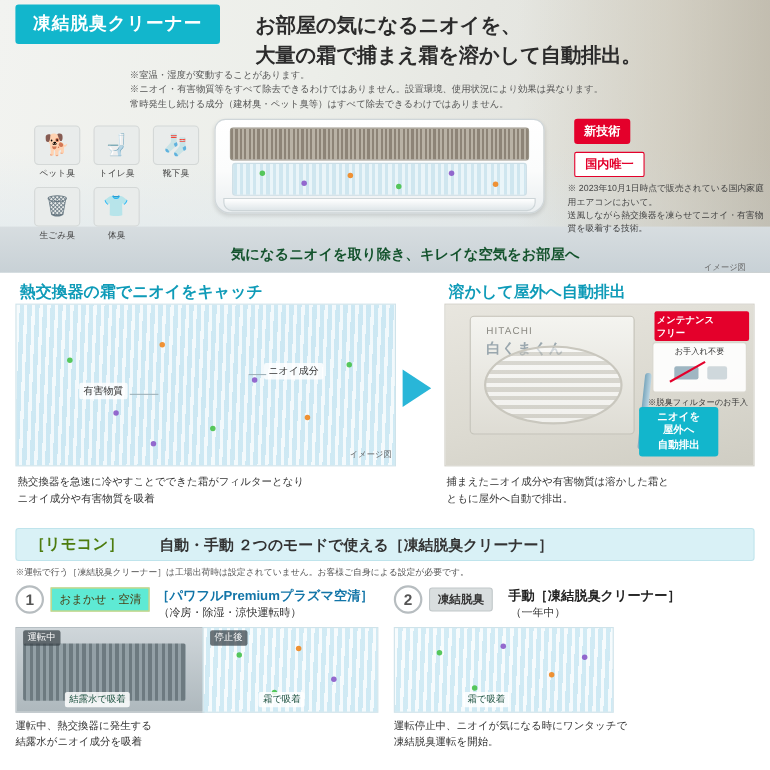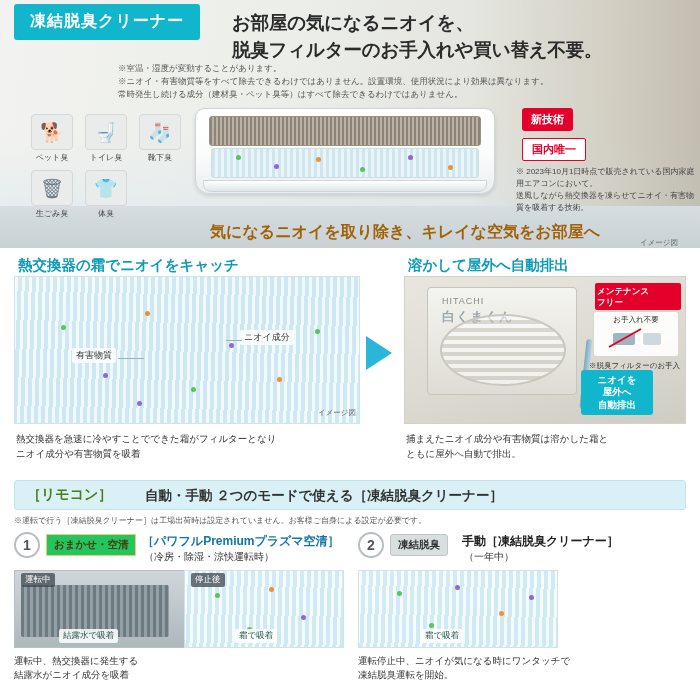--- a/index.html
+++ b/index.html
@@ -117,21 +117,21 @@
     background: #e9eceb;
     border: 1px solid #d4d8d7;
     display: flex; align-items: center; justify-content: center;
     font-size: 19px; color: #6a7a84;
     overflow: hidden;
   }
   .si .cap { font-size: 8px; color: #444; white-space: nowrap; }
 
   .banner-blue {
     position: absolute; left: 210px; top: 222px;
-    font-size: 16px; font-weight: bold; color: #a16207;
+    font-size: 13px; font-weight: bold; color: #14532d;
   }
   .imgnote { position: absolute; font-size: 7.5px; color: #666; }
   .p2title {
     position: absolute; font-size: 14.5px; font-weight: bold; color: #0f9bb8;
   }
   .photoA {
     position: absolute; left: 14px; top: 276px; width: 346px; height: 148px;
     background:
       repeating-linear-gradient(92deg, rgba(255,255,255,0.75) 0 3px, rgba(205,232,243,0.75) 3px 7px),
       linear-gradient(160deg,#dcf0f7 0%,#c9e6f2 50%,#d8eef6 100%);
@@ -209,22 +209,22 @@
 
   .panelL { position: absolute; left: 14px; top: 532px; width: 330px; height: 158px; }
   .panelR { position: absolute; left: 358px; top: 532px; width: 328px; height: 158px; }
   .numcirc {
     position: absolute; left: 0; top: 0; width: 26px; height: 26px; border-radius: 50%;
     background: #fff; border: 2px solid #b7bdc0; color: #555;
     font-size: 14px; font-weight: bold; text-align: center; line-height: 23px;
   }
   .chip-y {
     position: absolute; left: 32px; top: 2px;
-    background: #22c55e; border: 1px solid #e8cf72; color: #4a3c12;
-    font-size: 10.5px; font-weight: bold; padding: 3px 7px; border-radius: 0;
+    background: #5eead4; border: 1px solid #e8cf72; color: #4a3c12;
+    font-size: 10.5px; font-weight: normal; padding: 3px 7px; border-radius: 0;
   }
   .chip-g {
     position: absolute; left: 32px; top: 2px;
     background: #d9dedf; border: 1px solid #c1c7c9; color: #333;
     font-size: 10.5px; font-weight: bold; padding: 3px 7px; border-radius: 3px;
   }
   .mode-main { position: absolute; top: 1px; font-size: 12px; font-weight: bold; color: #1275a8; }
   .mode-main.dark { color: #222; }
   .mode-sub { position: absolute; top: 18px; font-size: 10px; color: #333; }
 
@@ -265,21 +265,21 @@
 <div class="page">
 
   <div class="sec1">
     <div class="sec1-bg"></div>
     <div class="sec1-wallshade"></div>
     <div class="sec1-floor"></div>
 
     <div class="badge-title">凍結脱臭クリーナー</div>
 
     <div class="head-copy" style="white-space:pre-line">お部屋の気になるニオイを、
-脱臭フィルターのお手入れや買い替え不要。</div>
+大量の霜で捕まえ霜を溶かして自動排出。</div>
 
     <div class="notes1" style="white-space:pre-line">※室温・湿度が変動することがあります。
 ※ニオイ・有害物質等をすべて除去できるわけではありません。設置環境、使用状況により効果は異なります。
 常時発生し続ける成分（建材臭・ペット臭等）はすべて除去できるわけではありません。</div>
 
     <div class="smell-icons">
       <div class="si" style="left:4px; top:6px;">
         <div class="ico">🐕</div>
         <div class="cap">ペット臭</div>
       </div>

